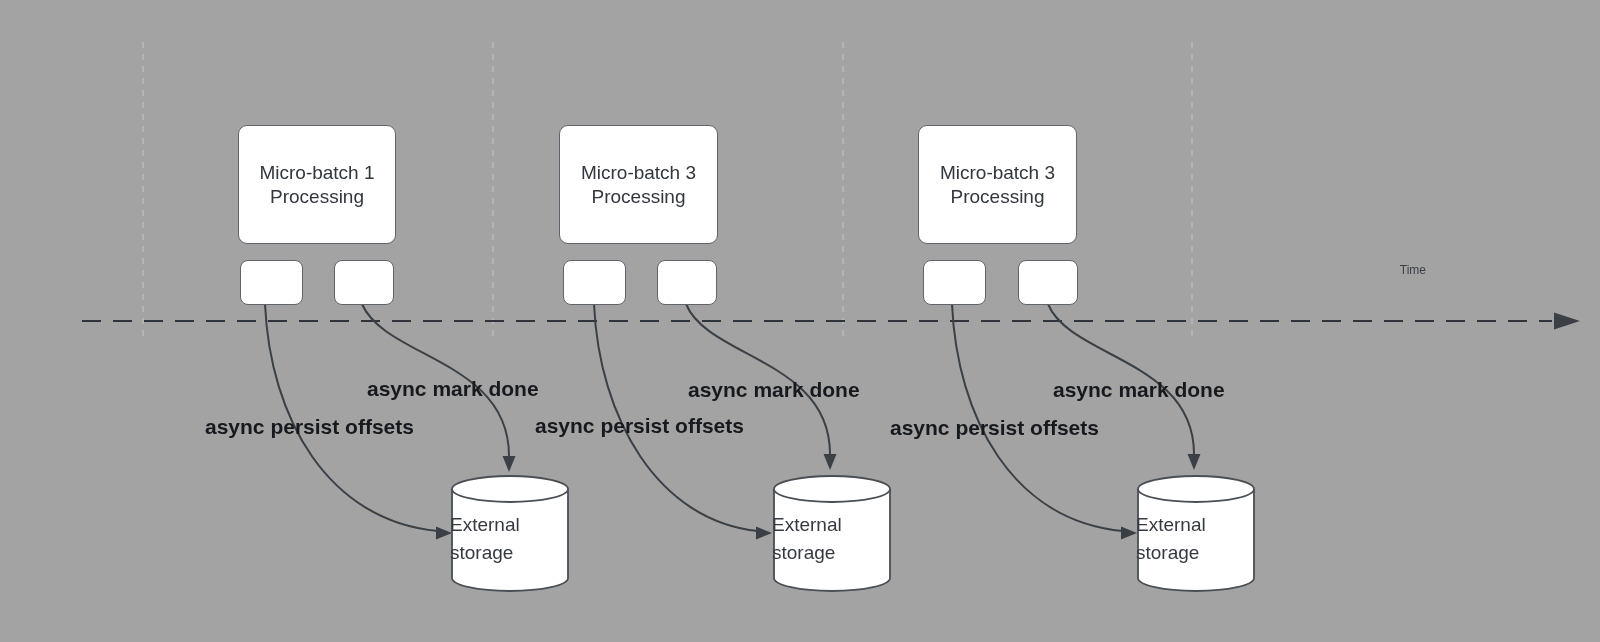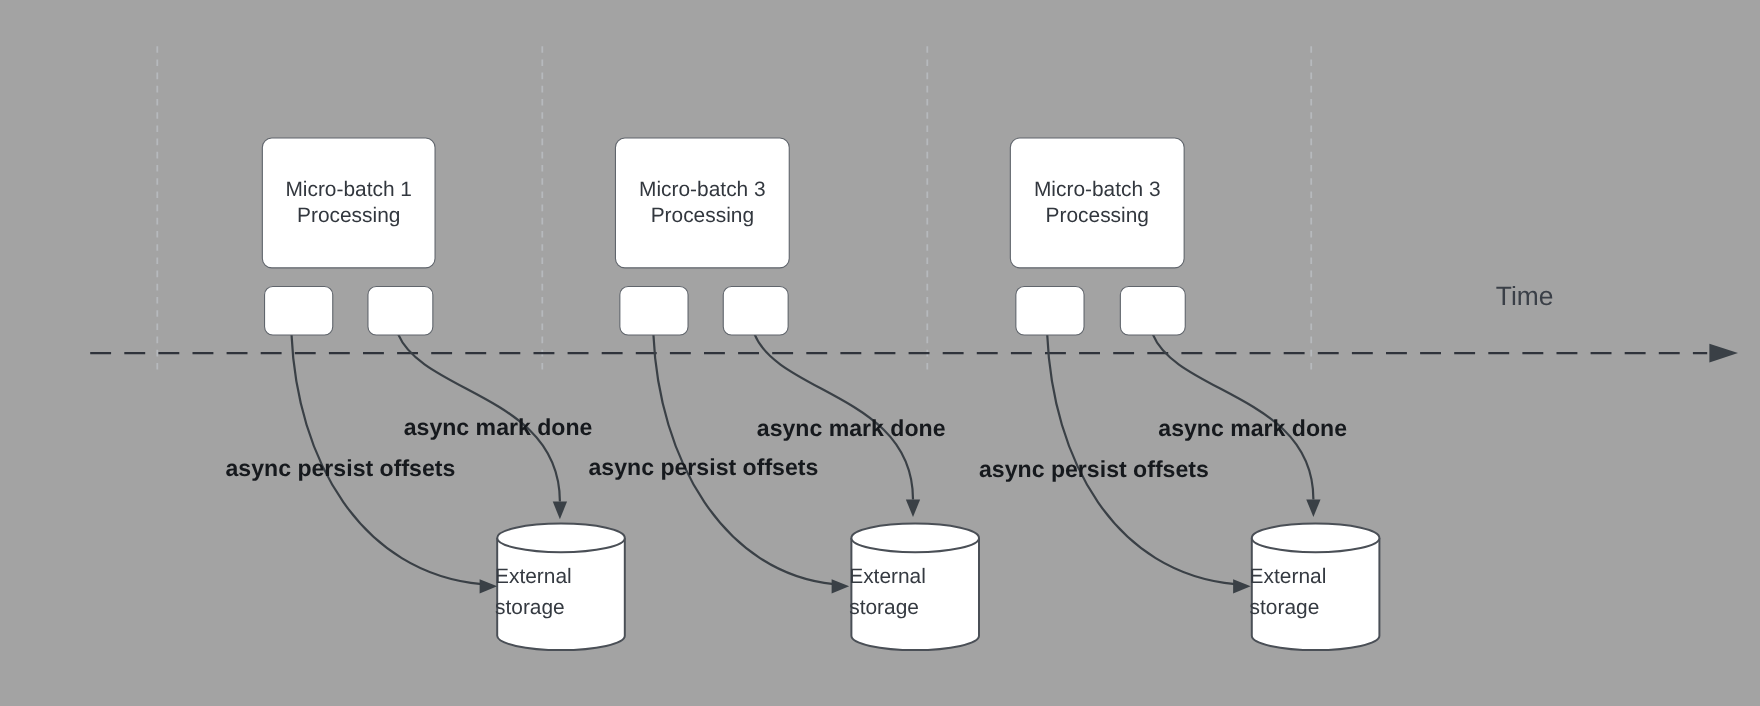--- a/index.html
+++ b/index.html
@@ -41,23 +41,23 @@
   .storage-label{
     position:absolute;
     width:120px;
     text-align:left;
     color:#353a41;
     font-size:19px;line-height:28px;
   }
   .time-label{
     position:absolute;
     left:1346px;top:258px;width:80px;
-    text-align:center;
+    text-align:right;
     color:#3a3f47;
-    font-size:24px;line-height:24px;
+    font-size:12px;line-height:24px;
   }
 </style>
 </head>
 <body>
 
 <div id="canvas">
 
   <svg id="shapes" width="1600" height="642" viewBox="0 0 1600 642" xmlns="http://www.w3.org/2000/svg">
 
     <line x1="143" y1="42" x2="143" y2="337" stroke="#b6b9bd" stroke-width="1.6" stroke-dasharray="6 6"></line>

